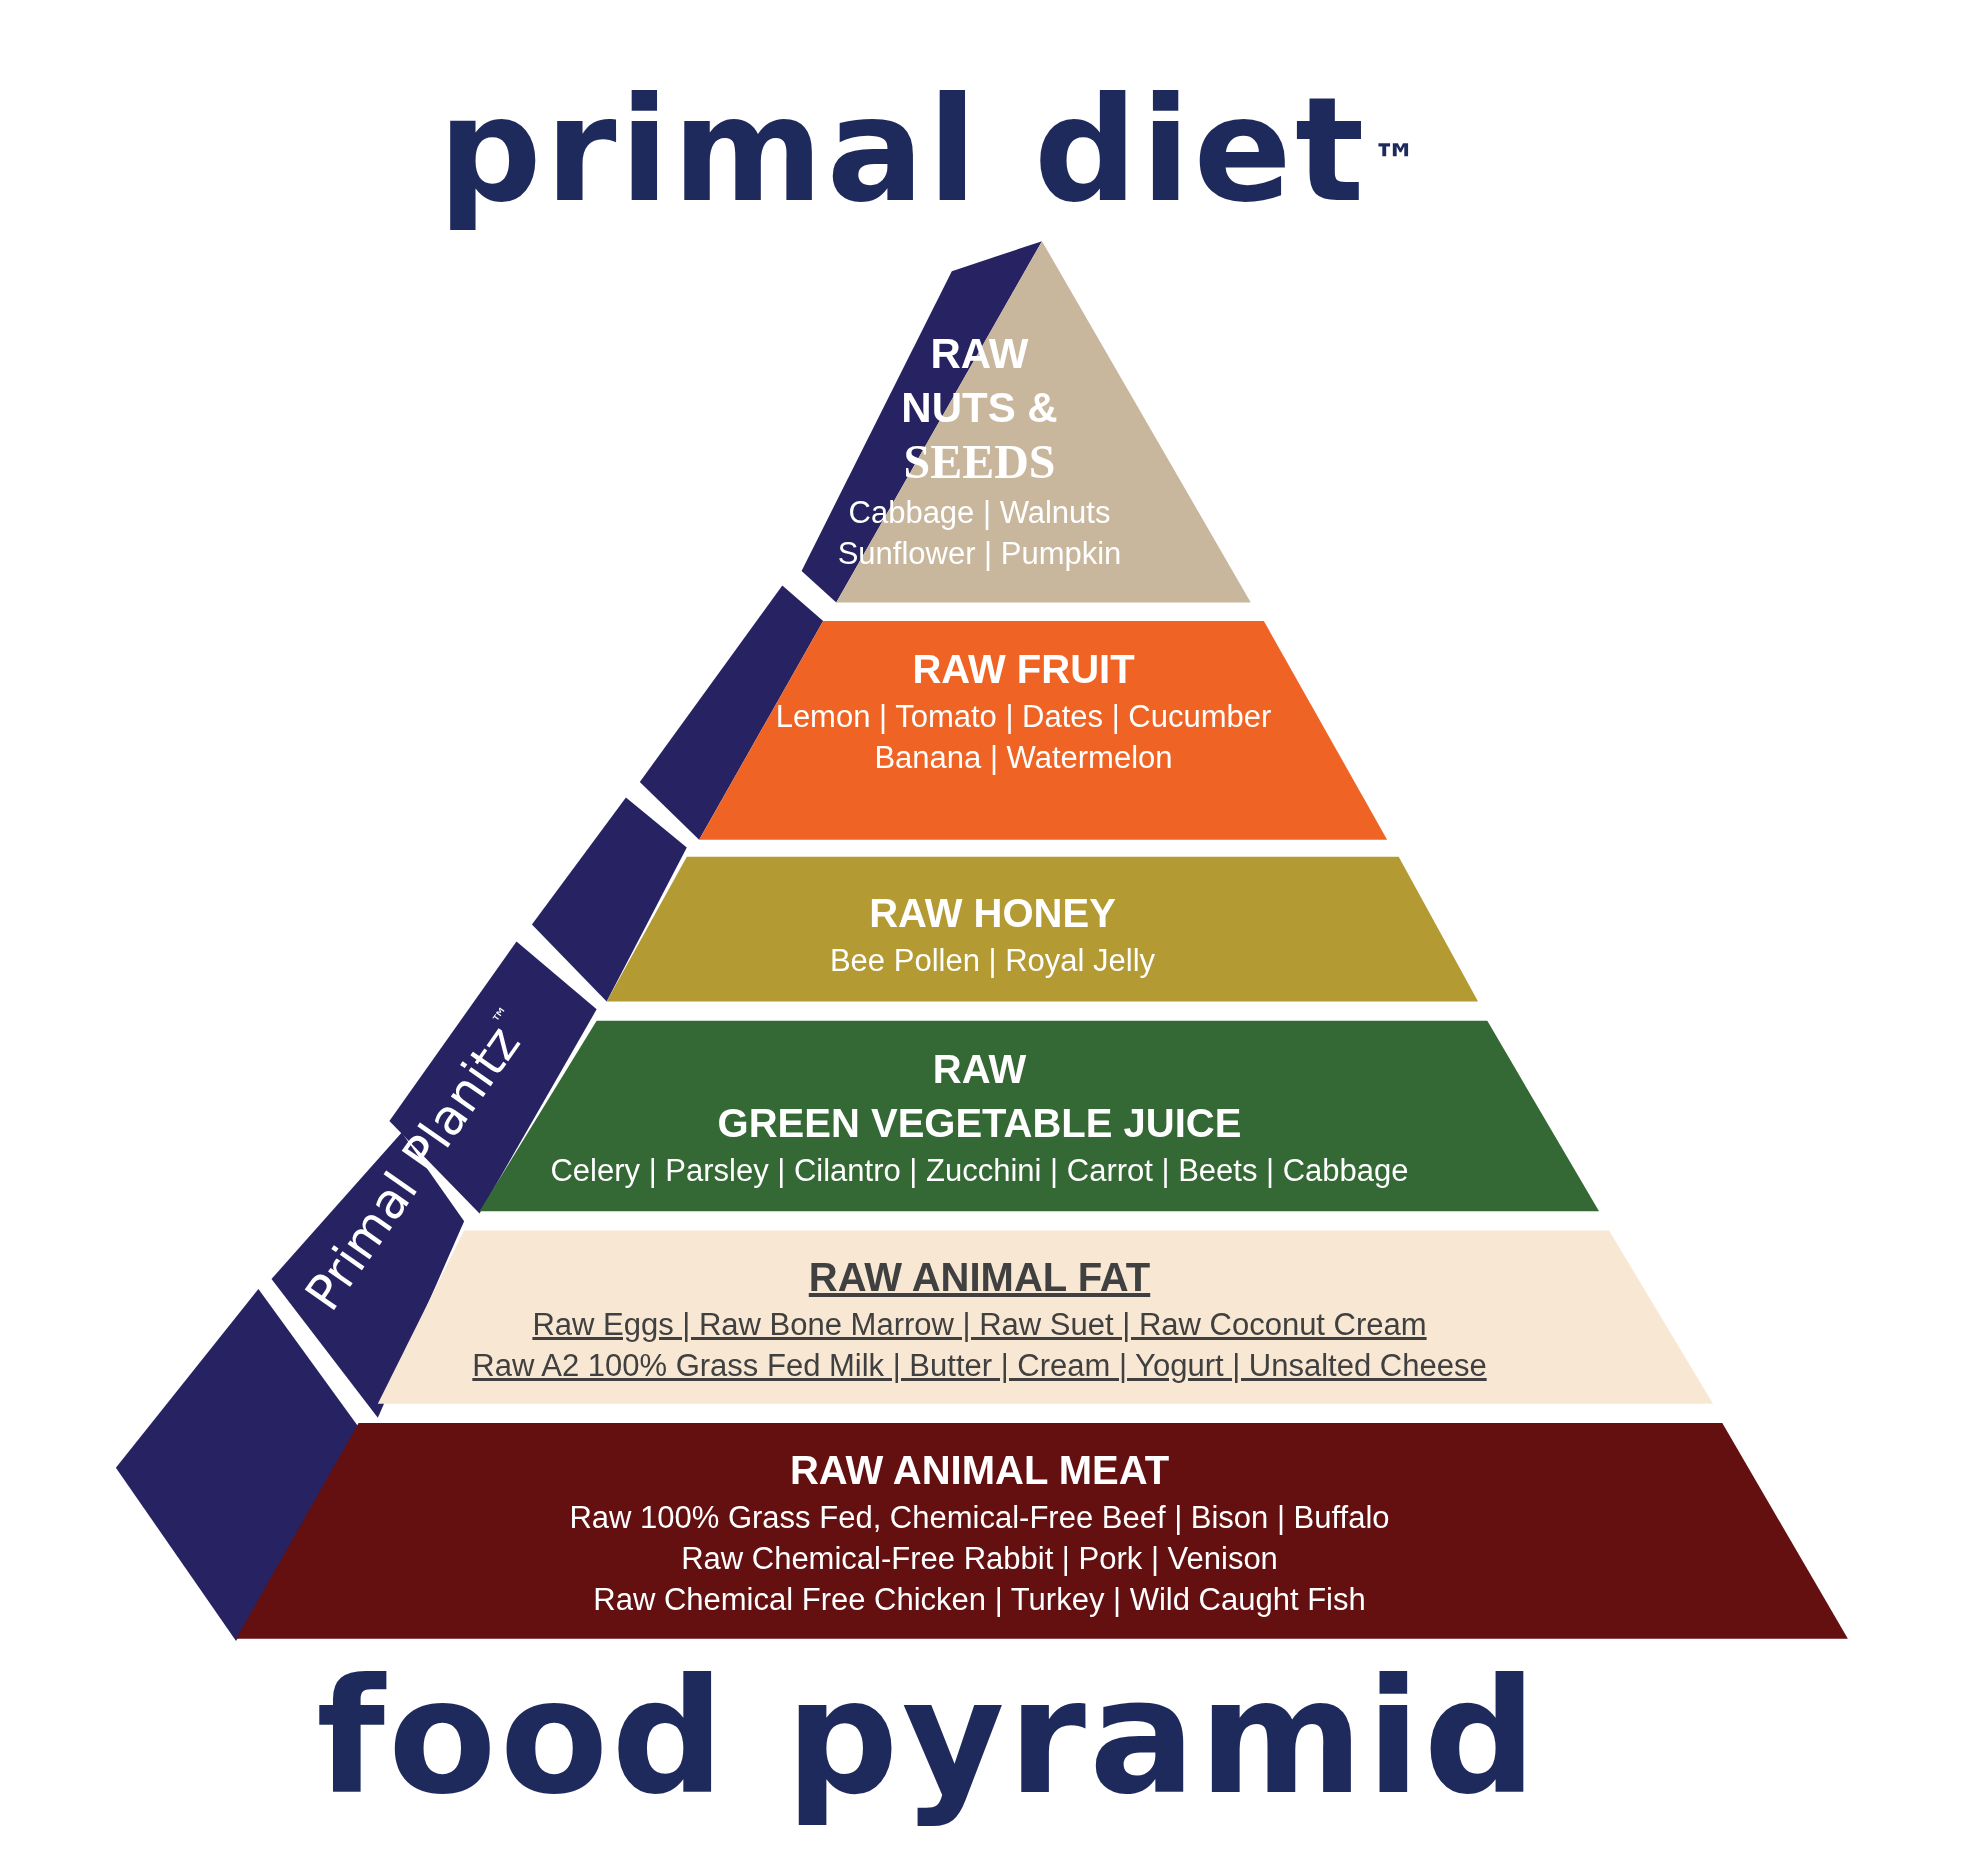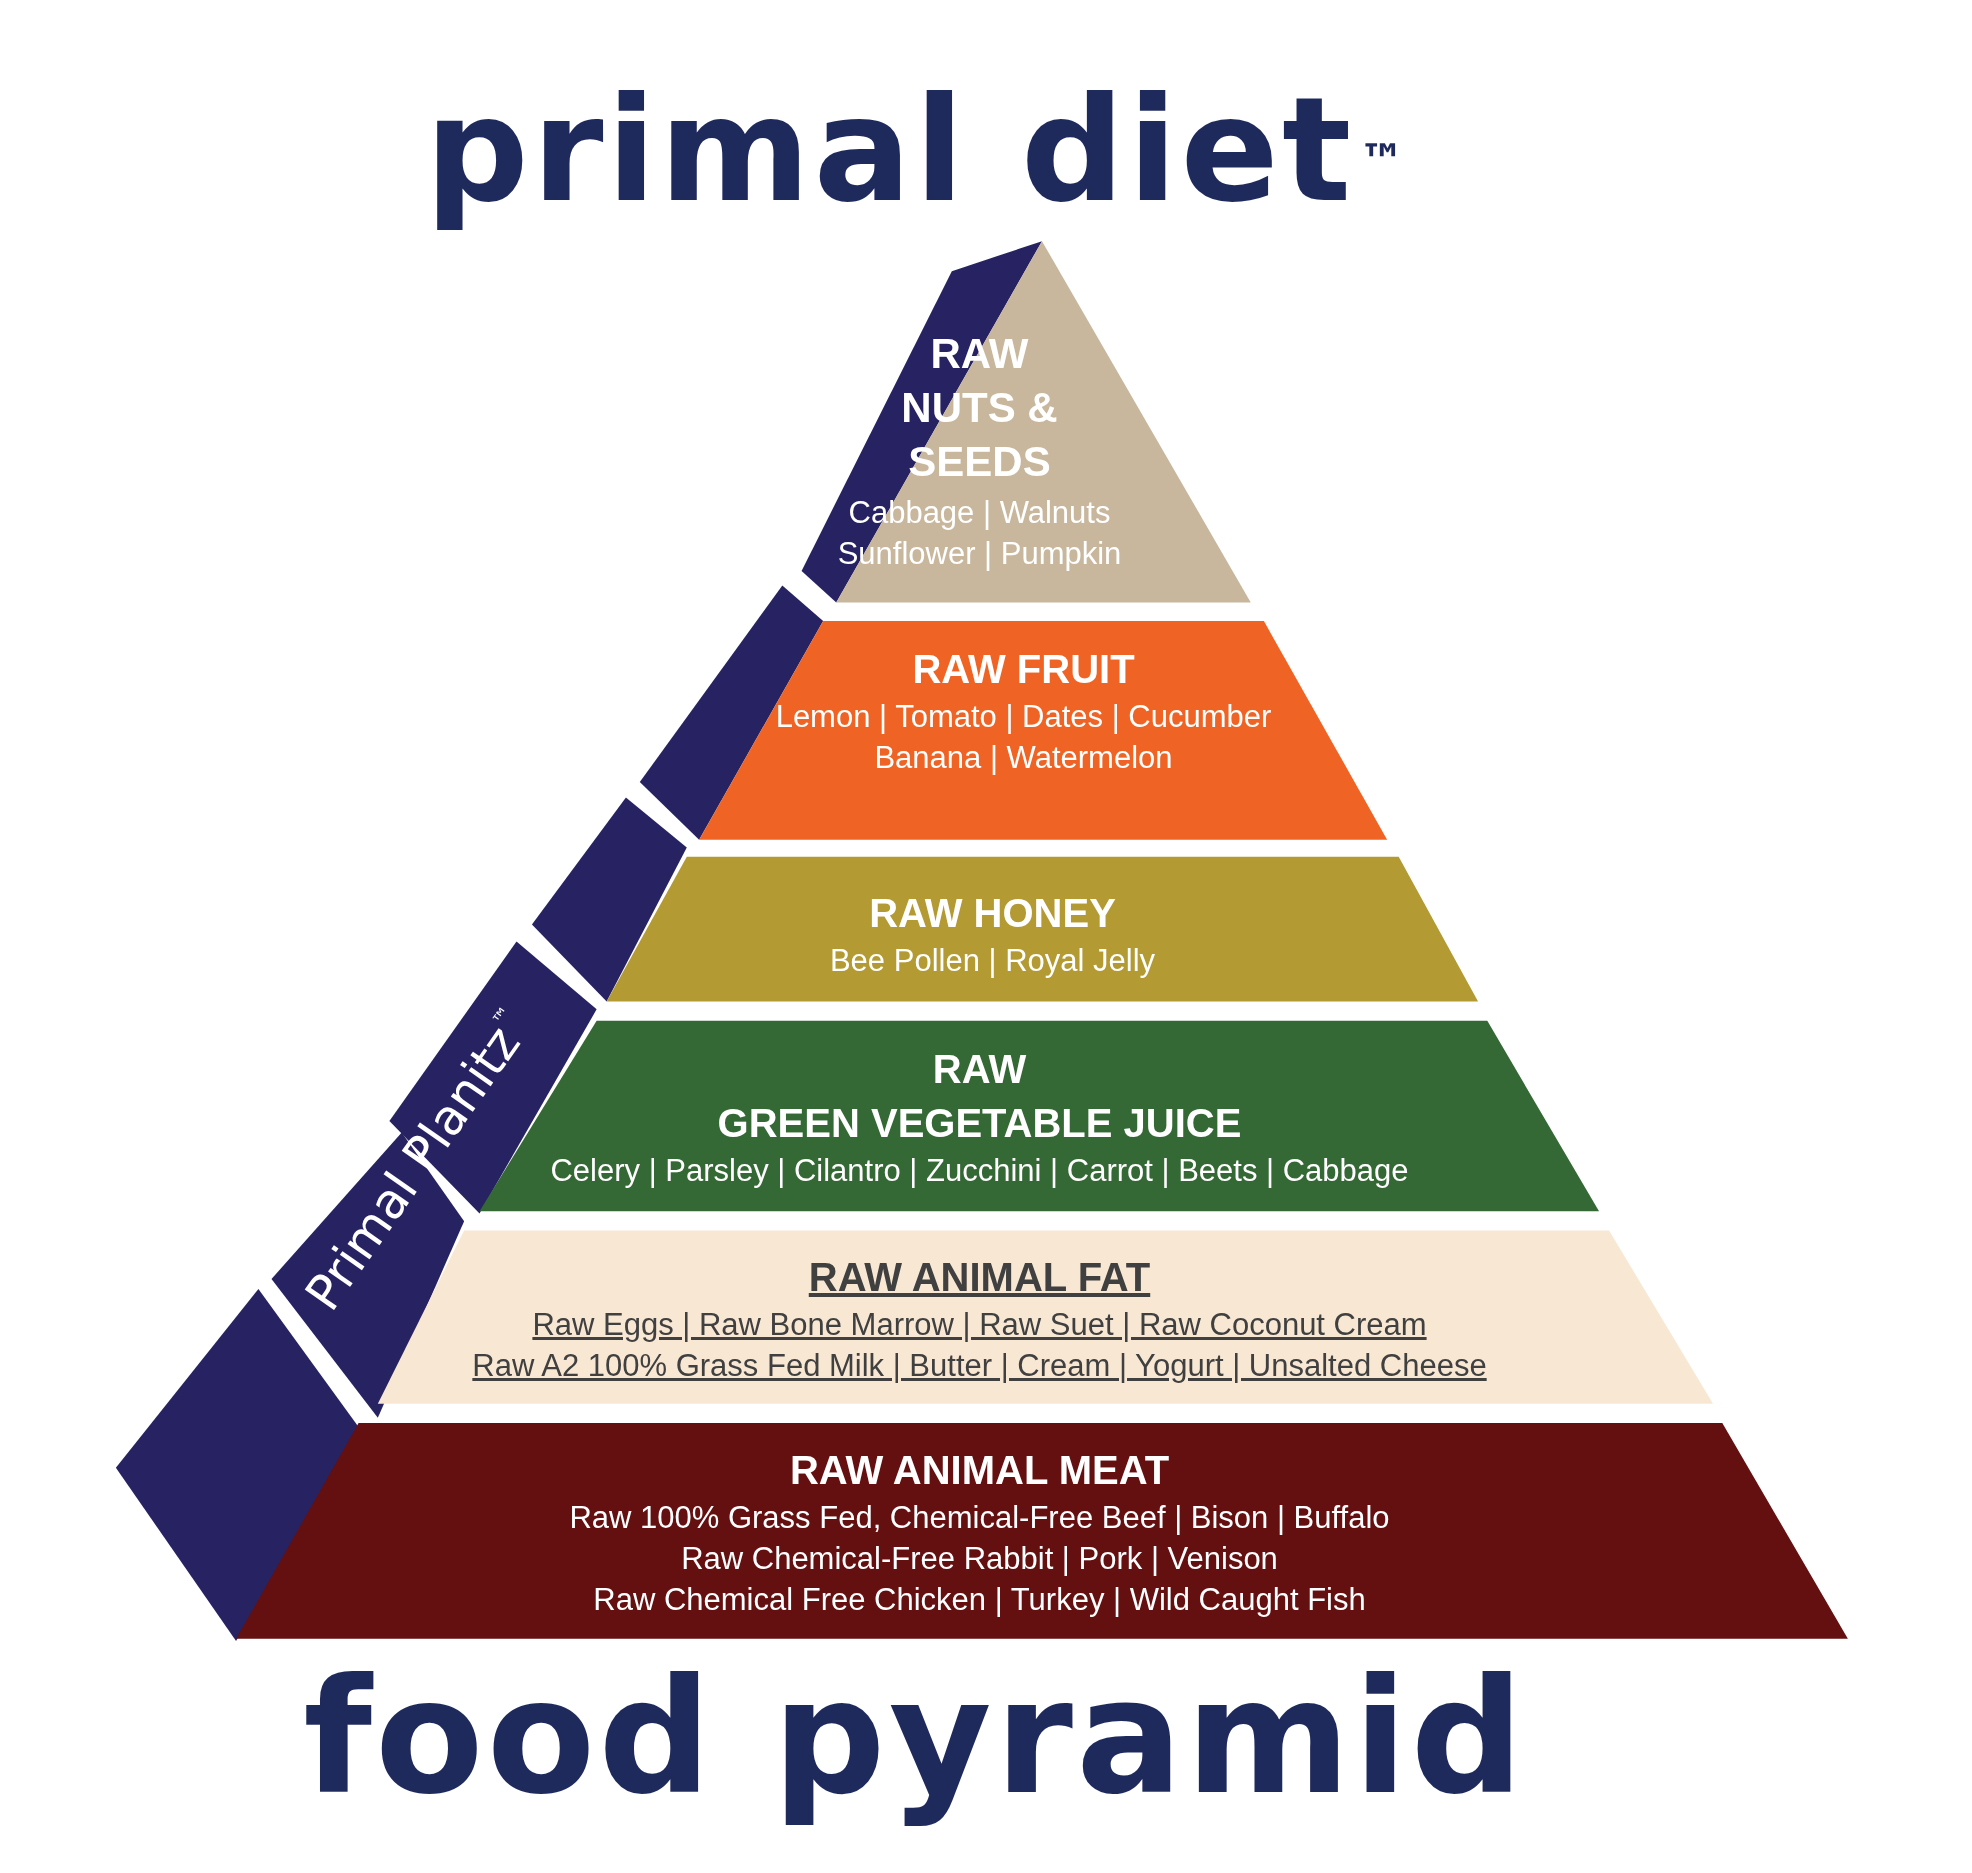--- a/index.html
+++ b/index.html
@@ -1,17 +1,17 @@
 <!DOCTYPE html>
 <html style="font-size:12.3px"><head>
 <meta charset="utf-8">
 <style>
   html, body { margin:0; padding:0; background:#ffffff; }
   body { width:1973px; height:1873px; position:relative; overflow:hidden; font-family:"Liberation Sans", "DejaVu Sans", sans-serif; }
-  .title { position:absolute; left:0; width:1830px; text-align:center; color:#1f2a5c; font-family:"DejaVu Sans", sans-serif; font-weight:bold; letter-spacing:3.1px; }
+  .title { position:absolute; left:13px; width:1830px; text-align:center; color:#1f2a5c; font-family:"DejaVu Sans", sans-serif; font-weight:bold; letter-spacing:3.1px; }
   #title-top { top:73px; font-size:145px; line-height:154px; padding-left:0; }
   #title-top .tm { font-size:46px; vertical-align:top; position:relative; top:10.8px; margin-left:4.6px; letter-spacing:0; }
   #title-bottom { top:1649px; font-size:158px; line-height:177px; }
   svg#pyramid { position:absolute; left:0; top:0; }
   .tier-text { position:absolute; left:0; width:1959px; text-align:center; transform:translateX(0px); }
   .tier-heading { font-weight:bold; font-size:40px; line-height:54px; }
   .tier-items { font-size:31px; line-height:41px; }
   .white { color:#ffffff; }
   .navy { color:#404040;text-decoration:underline; }
   .band-label { position:absolute; color:#ffffff; font-size:49px; font-family:"DejaVu Sans", sans-serif; white-space:nowrap; transform-origin:left bottom; }
@@ -37,21 +37,21 @@
   <polygon points="774,1325 1930,1325 2075,1572 622,1572" fill="#346834"></polygon>
   <polygon points="602,1597 2088,1597 2223,1822 490,1822" fill="#f8e8d3"></polygon>
   <polygon points="465,1847 2235,1847 2398,2127 306,2127" fill="#640f10"></polygon>
 </svg>
 
 <div class="band-label" style="left:341px; top:1264px; transform:rotate(-55deg);"><span>Primal Planitz</span><span class="tm">™</span></div>
 
 <div class="tier-text white" style="top:327px;">
   <div class="tier-heading" style="font-size:42px;line-height:54px;">RAW</div>
   <div class="tier-heading" style="font-size:42px;line-height:54px;">NUTS &amp;</div>
-  <div class="tier-heading" style="font-size:42px;line-height:54px;">SEEDS</div>
+  <div class="tier-heading" style="font-size:48px;line-height:54px;font-family:Liberation Serif, serif;">SEEDS</div>
   <div class="tier-items" style="margin-top:3.1px;">Cabbage | Walnuts</div>
   <div class="tier-items">Sunflower | Pumpkin</div>
 </div>
 
 <div class="tier-text white" style="top:642px;padding-left:44px;">
   <div class="tier-heading">RAW FRUIT</div>
   <div class="tier-items">Lemon | Tomato | Dates | Cucumber</div>
   <div class="tier-items">Banana | Watermelon</div>
 </div>
 

